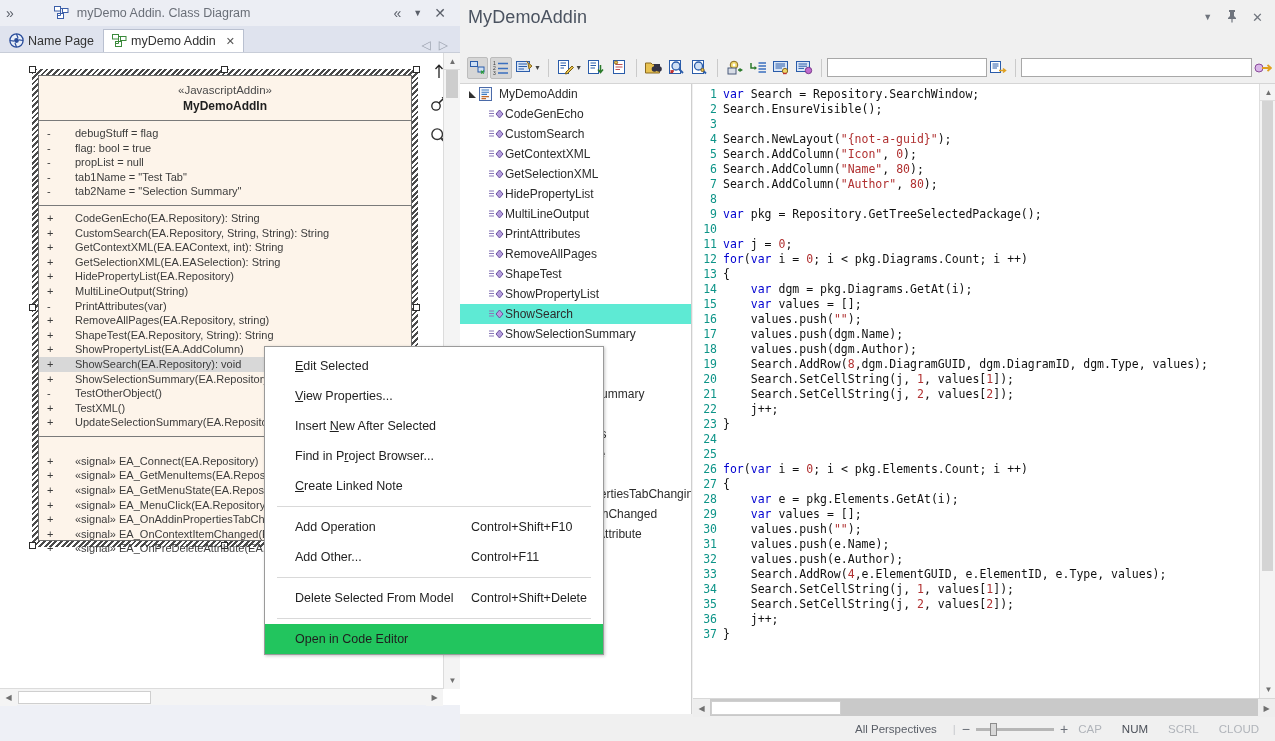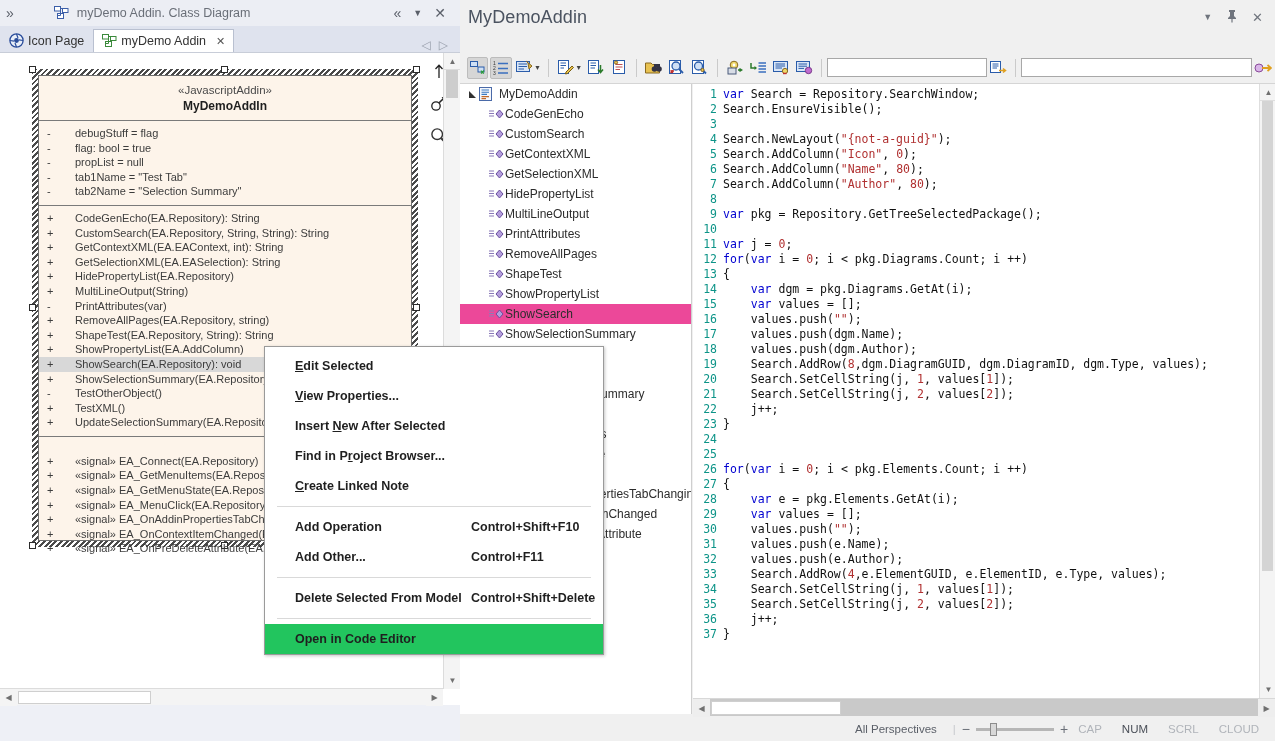--- a/index.html
+++ b/index.html
@@ -135,21 +135,21 @@
 
   #tree-panel {
     position: absolute; left: 0; top: 84px; width: 232px; height: 630px;
     background: #ffffff; border-right: 1px solid #cfcfcf;
     overflow: hidden;
   }
   .tree-row {
     display: flex; align-items: center; height: 20px; font-size: 12px;
     color: #2c2c2c; padding-left: 6px; white-space: nowrap;
   }
-  .tree-row.selected { background: #ec4899; }
+  .tree-row.selected { background: #5eead4; }
   .tree-arrow {
     width: 13px; flex: none; color: #3a3a3a; font-size: 8px;
     display: flex; align-items: center; justify-content: center;
   }
   .tree-indent { width: 22px; flex: none; }
   .op-icon { width: 17px; flex: none; display: flex; align-items: center; }
 
   #code-panel {
     position: absolute; left: 233px; top: 84px; width: 566px; height: 614px;
     background: #ffffff; overflow: hidden;
@@ -199,21 +199,21 @@
   }
   .menu-item {
     display: flex; align-items: center; height: 30px; padding: 0 12px 0 30px;
     font-size: 12.5px; color: #1f1f1f; white-space: nowrap;
   }
   .menu-item.hl { background: #22c55e; }
   .menu-sep { height: 1px; background: #d9d9d9; margin: 5px 12px; }
   .mnem { text-decoration: underline; }
   .mi-label { margin-right: 0; }
   .mi-shortcut-wrap { position: absolute; left: 206px; }
-  .menu-item { position: relative; font-weight: bold; }
+  .menu-item { position: relative; }
 </style>
 </head>
 <body>
 
 <div id="root">
 
   <div id="left-pane">
 
     <div id="left-titlebar">
       <span class="tb-icon">»</span>
@@ -234,21 +234,21 @@
 
     <div id="left-tabbar">
       <div class="tab inactive">
         <span style="margin-right:4px;display:flex">
           <svg width="15" height="15" viewBox="0 0 15 15">
             <circle cx="7.5" cy="7.5" r="6.6" fill="#e8eef8" stroke="#2a4d9b" stroke-width="1.3"></circle>
             <circle cx="7.5" cy="7.5" r="2.4" fill="#2a4d9b"></circle>
             <path d="M7.5 1 L9 5 M14 7.5 L10 6.8 M7.5 14 L6 10 M1 7.5 L5 8.2" stroke="#2a4d9b" stroke-width="1.2"></path>
           </svg>
         </span>
-        <span>Icon Page</span>
+        <span>Name Page</span>
       </div>
       <div class="tab active">
         <span style="margin-right:4px;display:flex">
           <svg width="15" height="14" viewBox="0 0 15 14">
             <rect x="0.5" y="0.5" width="6" height="4.5" fill="#fff" stroke="#3b8a3b"></rect>
             <rect x="8.5" y="2.5" width="5.5" height="4" fill="#fff" stroke="#3b8a3b"></rect>
             <rect x="3.5" y="7.5" width="6" height="5" fill="#fff" stroke="#3b8a3b"></rect>
             <path d="M6.5 2.5 H8.5 M6.5 4 V9.5 H3.5" stroke="#3b8a3b" fill="none"></path>
           </svg>
         </span>

